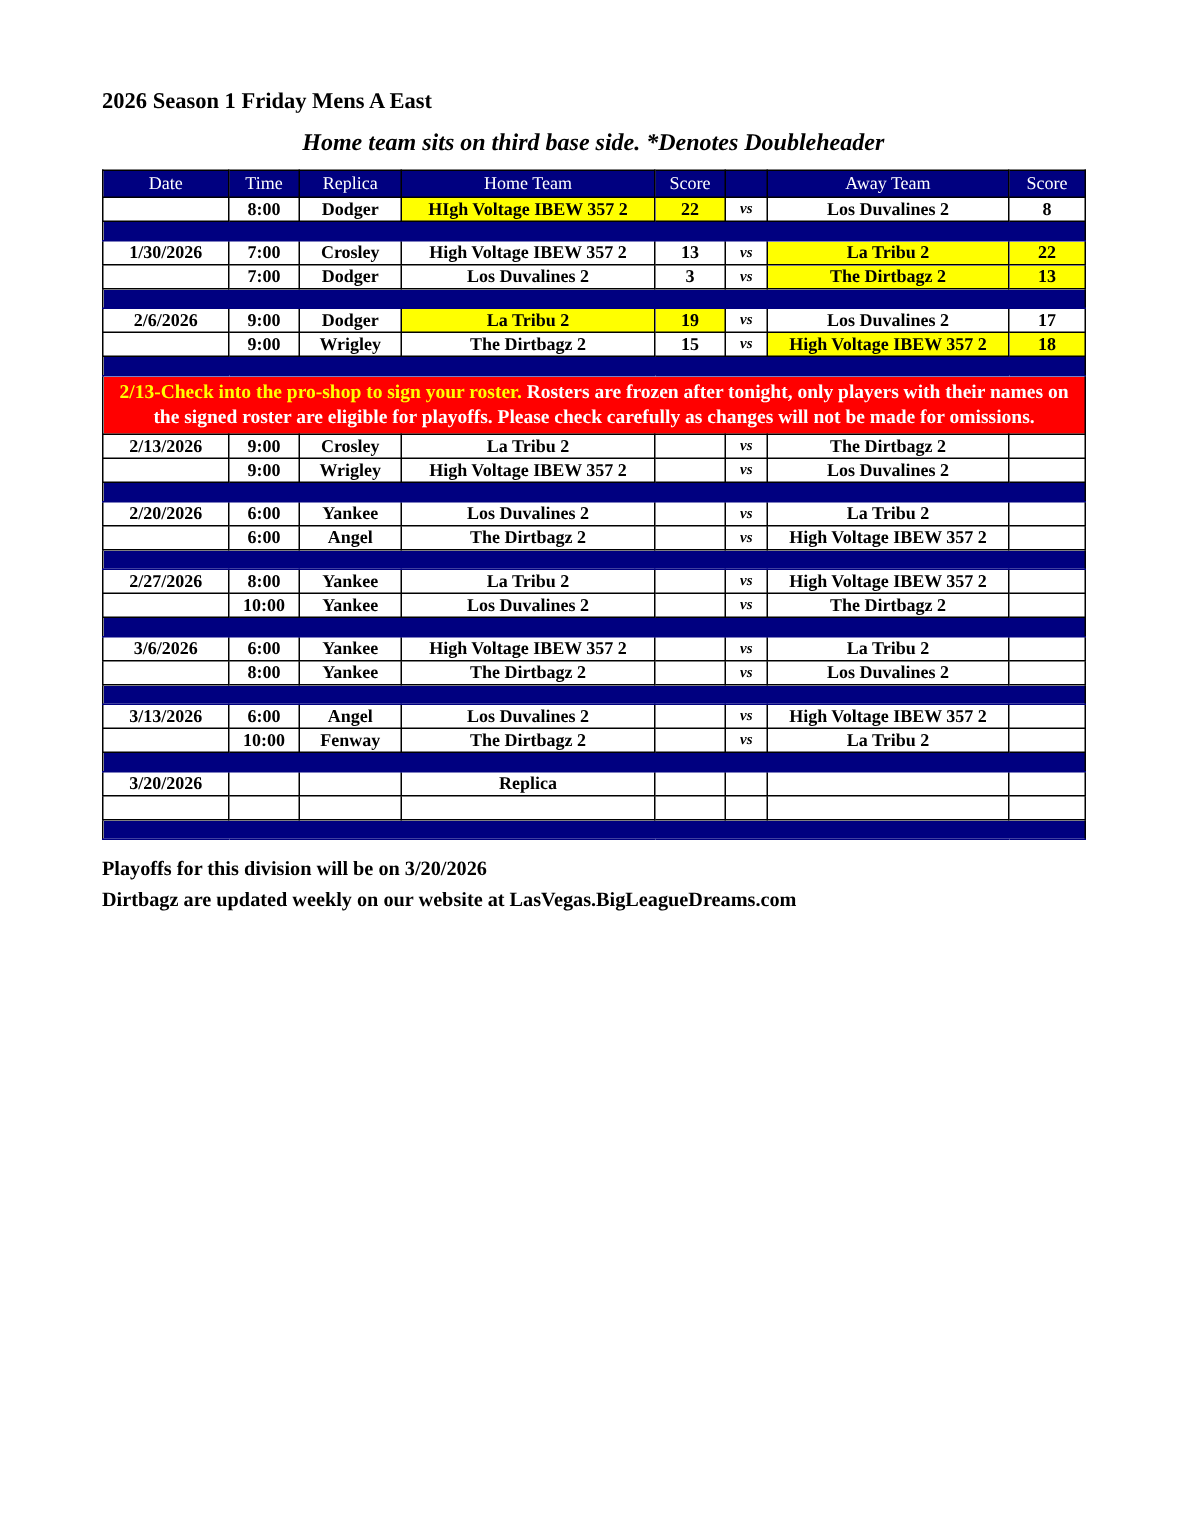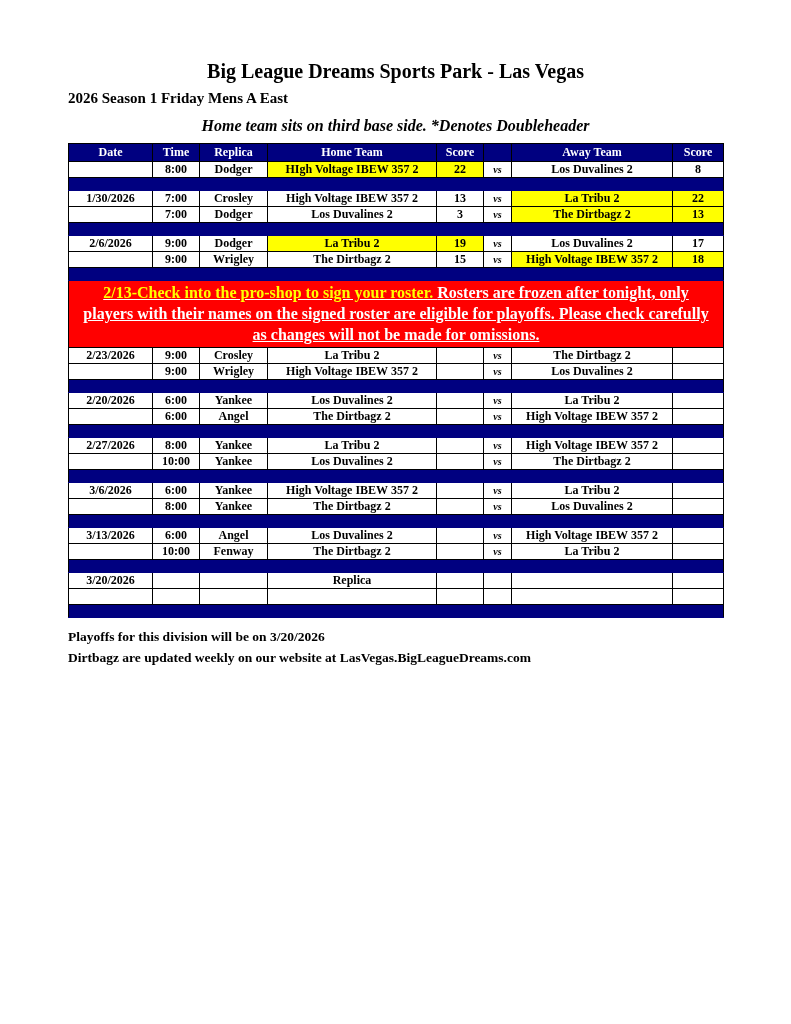--- a/index.html
+++ b/index.html
@@ -40,21 +40,21 @@
   }
   table.schedule{
     border-collapse:collapse;
     table-layout:fixed;
     width:655px;
   }
   table.schedule th{
     background:var(--navy);
     color:#ffffff;
     font-size:12px;
-    font-weight:bold;
+    font-weight:normal;
     border:1px solid #000;
     padding:1px 2px;
     height:15px;
     text-align:center;
   }
   table.schedule td{
     border:1px solid #000;
     font-size:12px;
     font-weight:bold;
     text-align:center;
@@ -73,45 +73,43 @@
   table.schedule td.hl{
     background:var(--yellow);
   }
   table.schedule td.vs{
     font-style:italic;
     font-size:10px;
   }
   table.schedule td.banner{
     background:var(--red);
     color:#ffffff;
-    font-size:16px;
+    font-size:13px;
     font-weight:bold;
     padding:2px 10px;
     height:auto;
     white-space:normal;
     line-height:1.3;
     text-align:center;
-    text-decoration:underline;
   }
   .banner-hl{
     color:var(--yellow);
   }
   .footer{
     margin-top:9px;
     font-size:13.5px;
     font-weight:bold;
     line-height:1.55;
   }
 </style>
 </head>
 <body>
 
 <div class="page">
 
-  <h1 class="title">Big League Dreams Sports Park - Las Vegas</h1>
   <h2 class="subtitle">2026 Season 1 Friday Mens A East</h2>
   <div class="note">Home team sits on third base side.  *Denotes Doubleheader</div>
 
   <table class="schedule">
     <colgroup>
       <col style="width:84px">
       <col style="width:47px">
       <col style="width:68px">
       <col style="width:169px">
       <col style="width:47px">
@@ -188,21 +186,21 @@
           <td class="hl">High Voltage IBEW 357 2</td>
           <td class="hl">18</td>
         </tr>
         <tr>
           <td colspan="8" class="sep"></td>
         </tr>
         <tr>
           <td colspan="8" class="banner"><span class="banner-hl">2/13-Check into the pro-shop to sign your roster. </span><span>Rosters are frozen after tonight, only players with their names on the signed roster are eligible for playoffs. Please check carefully as changes will not be made for omissions.</span></td>
         </tr>
         <tr>
-          <td>2/23/2026</td>
+          <td>2/13/2026</td>
           <td>9:00</td>
           <td>Crosley</td>
           <td>La Tribu 2</td>
           <td></td>
           <td class="vs">vs</td>
           <td>The Dirtbagz 2</td>
           <td></td>
         </tr>
         <tr>
           <td></td>

